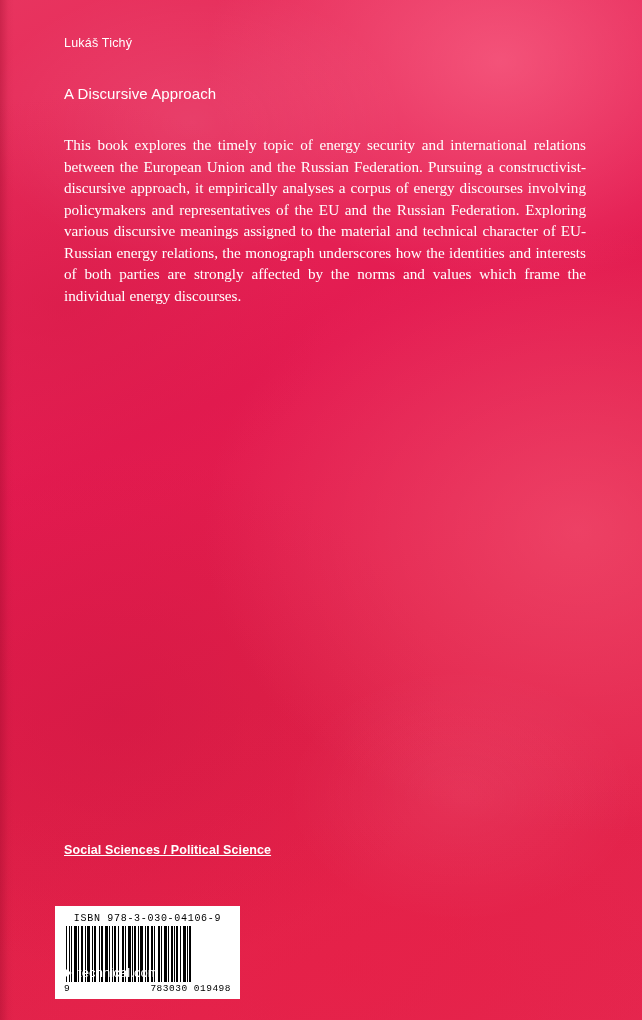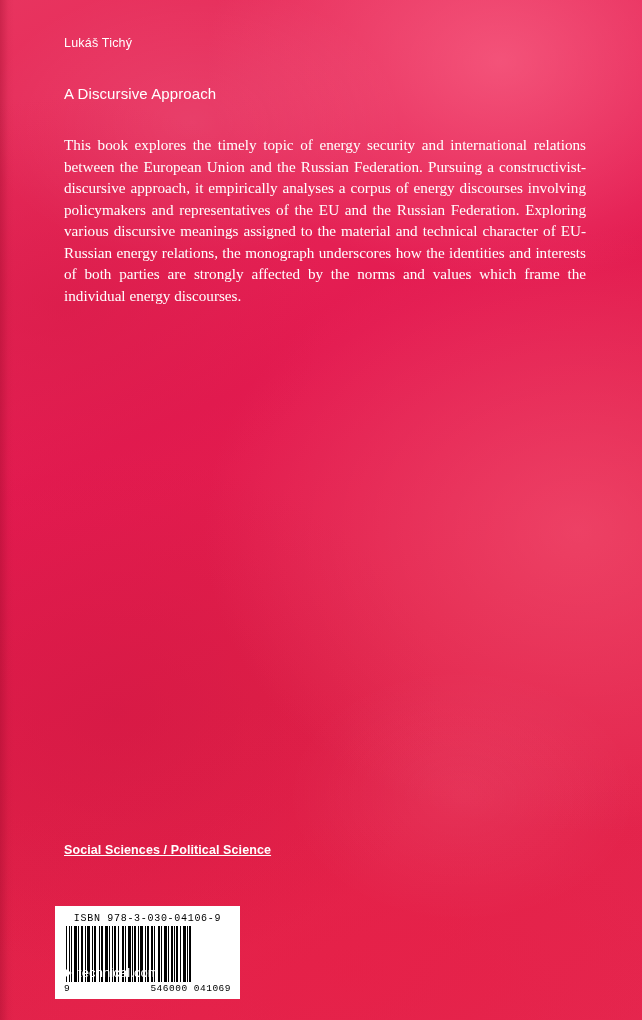--- a/index.html
+++ b/index.html
@@ -245,21 +245,21 @@
         <span style="width:1px"></span>
           <span style="width:2px;background:#fff"></span>
         <span style="width:3px"></span>
           <span style="width:1px;background:#fff"></span>
         <span style="width:1px"></span>
           <span style="width:1px;background:#fff"></span>
         <span style="width:2px"></span>
       </div>
       <div class="digits">
         <span>9</span>
-        <span>546000 041069</span>
+        <span>783030 019498</span>
       </div>
     </div>
 
     <div class="springer">
       <span class="tri"></span>
       <span class="txt">technical.com</span>
     </div>
 
   </div>
 </div>

